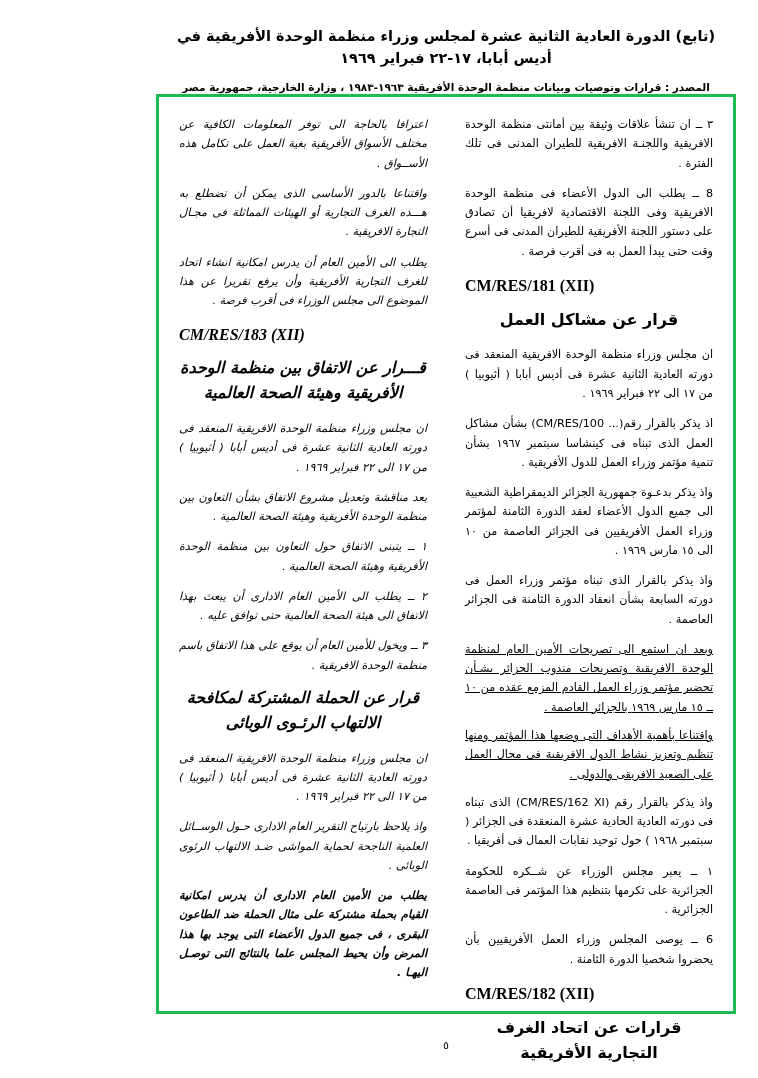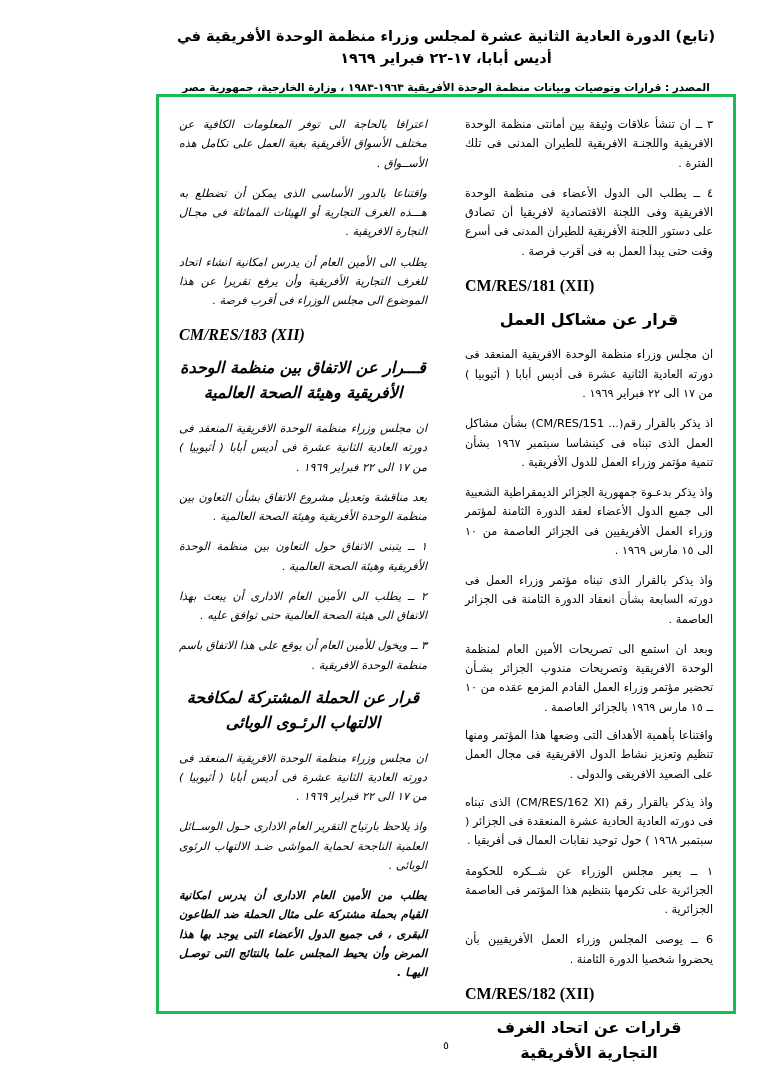--- a/index.html
+++ b/index.html
@@ -64,21 +64,21 @@
   .col-right { padding-left: 6px; }
   .col-left { padding-right: 6px; font-style: italic; }
 
   p.para {
     font-size: 11.2px;
     line-height: 1.72;
     margin: 0 0 11px 0;
     text-align: justify;
     text-justify: inter-word;
   }
-  p.para.tight { margin-bottom: 9px; }
+  p.para.tight { margin-bottom: 9px; text-decoration: underline; }
   .res-code {
     font-size: 16px;
     font-weight: bold;
     margin: 16px 0 12px 0;
     direction: ltr;
     text-align: left;
     font-family: "Liberation Serif", "DejaVu Serif", serif;
   }
   .res-title {
     font-size: 16px;
@@ -106,25 +106,25 @@
   <div class="doc-header">
     <div class="doc-title">(تابع) الدورة العادية الثانية عشرة لمجلس وزراء منظمة الوحدة الأفريقية في أديس أبابا، ١٧-٢٢ فبراير ١٩٦٩</div>
     <div class="doc-source">المصدر : قرارات وتوصيات وبيانات منظمة الوحدة الأفريقية ١٩٦٣-١٩٨٣ ، وزارة الخارجية، جمهورية مصر العربية، ط ١٩٨٥، ص ١٤٨-١٥٤`</div>
   </div>
 
   <div class="content-frame">
     <div class="columns">
 
       <div class="col col-right">
         <p class="para">٣ ــ ان تنشأ علاقات وثيقة بين أمانتى منظمة الوحدة الافريقية واللجنـة الافريقية للطيران المدنى فى تلك الفترة .</p>
-        <p class="para">٤ ــ يطلب الى الدول الأعضاء فى منظمة الوحدة الافريقية وفى اللجنة الاقتصادية لافريقيا أن تصادق على دستور اللجنة الأفريقية للطيران المدنى فى أسرع وقت حتى يبدأ العمل به فى أقرب فرصة .</p>
+        <p class="para">8 ــ يطلب الى الدول الأعضاء فى منظمة الوحدة الافريقية وفى اللجنة الاقتصادية لافريقيا أن تصادق على دستور اللجنة الأفريقية للطيران المدنى فى أسرع وقت حتى يبدأ العمل به فى أقرب فرصة .</p>
         <div class="res-code">CM/RES/181 (XII)</div>
         <div class="res-title">قرار عن مشاكل العمل</div>
         <p class="para">ان مجلس وزراء منظمة الوحدة الافريقية المنعقد فى دورته العادية الثانية عشرة فى أديس أبابا ( أثيوبيا ) من ١٧ الى ٢٢ فبراير ١٩٦٩ .</p>
-        <p class="para">اذ يذكر بالقرار رقم(... CM/RES/151) بشأن مشاكل العمل الذى تبناه فى كينشاسا سبتمبر ١٩٦٧ بشأن تنمية مؤتمر وزراء العمل للدول الأفريقية .</p>
+        <p class="para">اذ يذكر بالقرار رقم(... CM/RES/100) بشأن مشاكل العمل الذى تبناه فى كينشاسا سبتمبر ١٩٦٧ بشأن تنمية مؤتمر وزراء العمل للدول الأفريقية .</p>
         <p class="para">واذ يذكر بدعـوة جمهورية الجزائر الديمقراطية الشعبية الى جميع الدول الأعضاء لعقد الدورة الثامنة لمؤتمر وزراء العمل الأفريقيين فى الجزائر العاصمة من ١٠ الى ١٥ مارس ١٩٦٩ .</p>
         <p class="para">واذ يذكر بالقرار الذى تبناه مؤتمر وزراء العمل فى دورته السابعة بشأن انعقاد الدورة الثامنة فى الجزائر العاصمة .</p>
         <p class="para tight">وبعد ان استمع الى تصريحات الأمين العام لمنظمة الوحدة الافريقية وتصريحات مندوب الجزائر بشـأن تحضير مؤتمر وزراء العمل القادم المزمع عقده من ١٠ ــ ١٥ مارس ١٩٦٩ بالجزائر العاصمة .</p>
         <p class="para tight">واقتناعا بأهمية الأهداف التى وضعها هذا المؤتمر ومنها تنظيم وتعزيز نشاط الدول الافريقية فى مجال العمل على الصعيد الافريقى والدولى .</p>
         <p class="para">واذ يذكر بالقرار رقم (CM/RES/162 XI) الذى تبناه فى دورته العادية الحادية عشرة المنعقدة فى الجزائر ( سبتمبر ١٩٦٨ ) حول توحيد نقابات العمال فى أفريقيا .</p>
         <p class="para">١ ــ يعبر مجلس الوزراء عن شــكره للحكومة الجزائرية على تكرمها بتنظيم هذا المؤتمر فى العاصمة الجزائرية .</p>
         <p class="para">6 ــ يوصى المجلس وزراء العمل الأفريقيين بأن يحضروا شخصيا الدورة الثامنة .</p>
         <div class="res-code">CM/RES/182 (XII)</div>
         <div class="res-title">قرارات عن اتحاد الغرف التجارية الأفريقية</div>
         <p class="para bold-inline">ان مجلس وزراء منظمة الوحدة الأفريقية المنعقد فى دورته العادية الثانية عشرة فى أديس أبابا ( أثيوبيا ) من ١٧ الى ٢٢ فبراير ١٩٦٩ .</p>

